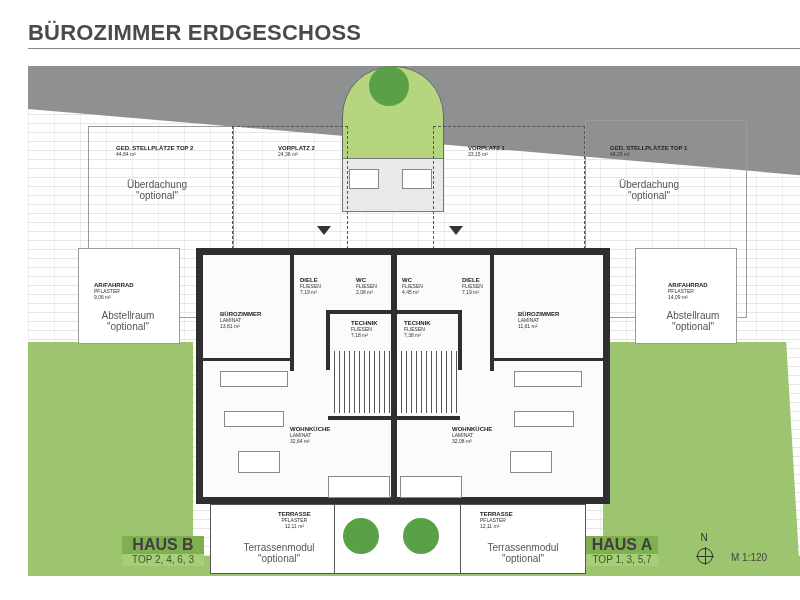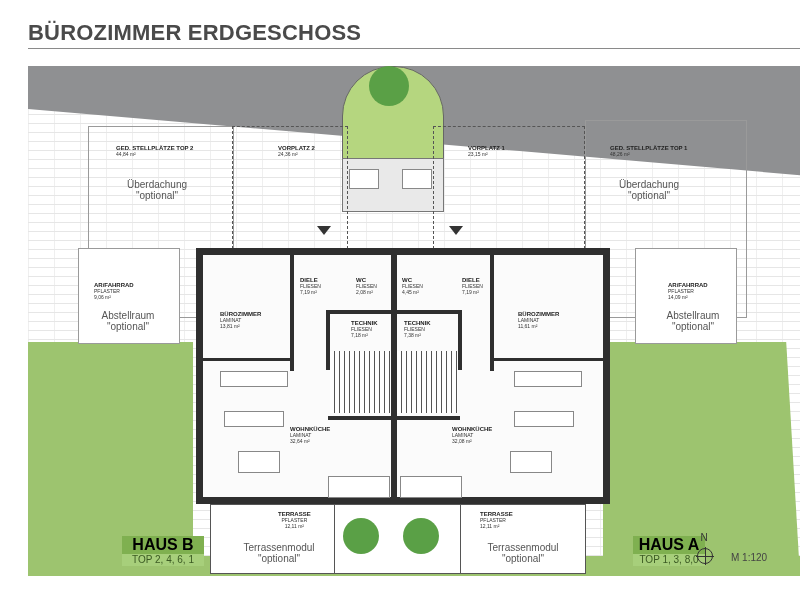--- a/index.html
+++ b/index.html
@@ -11,21 +11,21 @@
   .road{position:absolute;left:0;top:0;width:772px;height:90px;background:#8f9092;clip-path:polygon(0 0,100% 0,100% 100%,70% 42%,0 42%);}
   .lawn{position:absolute;background:#9dc46f;}
   .box{position:absolute;border:1px solid #9a9a9a;}
   .dash{position:absolute;border:1px dashed #555;}
   .wall{position:absolute;background:#2f2f2f;}
   .room{position:absolute;background:#fbfbfb;}
   .lbl{position:absolute;font-size:5px;line-height:6px;color:#333;}
   .lbl b{font-size:6px;font-weight:bold;display:block;color:#222;}
   .opt{position:absolute;font-size:10px;line-height:11px;color:#555;text-align:center;}
   .haus{position:absolute;background:#7fb050;color:#2c3f1d;text-align:center;}
-  .haus .h{font-size:16px;font-weight:bold;line-height:18px;color:#000000;}
+  .haus .h{font-size:16px;font-weight:bold;line-height:18px;color:#404040;}
   .haus .t{font-size:10px;line-height:12px;color:#3b5a23;background:#a7cf7b;}
   .tree{position:absolute;border-radius:50%;background:#5aa046;}
   .arrow{position:absolute;width:0;height:0;border-left:7px solid transparent;border-right:7px solid transparent;border-top:9px solid #333;}
   .scale{position:absolute;font-size:10px;color:#444;}
   .north{position:absolute;font-size:10px;color:#333;text-align:center;}
   .compass{position:absolute;width:14px;height:14px;border:1px solid #333;border-radius:50%;}
   .compass:before{content:"";position:absolute;left:7px;top:-2px;width:1px;height:18px;background:#333;}
   .compass:after{content:"";position:absolute;top:7px;left:-2px;height:1px;width:18px;background:#333;}
   .stairs{position:absolute;background:repeating-linear-gradient(90deg,#fff 0 4px,#555 4px 5px);}
   .furn{position:absolute;border:1px solid #888;background:#fff;}
@@ -142,23 +142,23 @@
 
   <div class="box" style="left:432px;top:438px;width:124px;height:68px;background:#fff;border-color:#555;"></div>
   <div class="lbl" style="left:452px;top:445px;"><b>TERRASSE</b><span>PFLASTER</span><br><span>12,11 m²</span></div>
   <div class="opt" style="left:440px;top:476px;width:110px;">
       <div>Terrassenmodul</div>
       <div>"optional"</div>
     </div>
 
   <div class="haus" style="left:94px;top:470px;width:82px;">
     <div class="h">HAUS B</div>
-    <div class="t">TOP 2, 4, 6, 1</div>
+    <div class="t">TOP 2, 4, 6, 3</div>
   </div>
-  <div class="haus" style="left:558px;top:470px;width:72px;margin-left:47px;">
+  <div class="haus" style="left:558px;top:470px;width:72px;">
     <div class="h">HAUS A</div>
-    <div class="t">TOP 1, 3, 8,0</div>
+    <div class="t">TOP 1, 3, 5,7</div>
   </div>
 
   <div class="north" style="left:669px;top:466px;width:14px;">N</div>
   <div class="compass" style="left:669px;top:482px;"></div>
   <div class="scale" style="left:703px;top:486px;">M 1:120</div>
 </div>
 
 </body></html>

